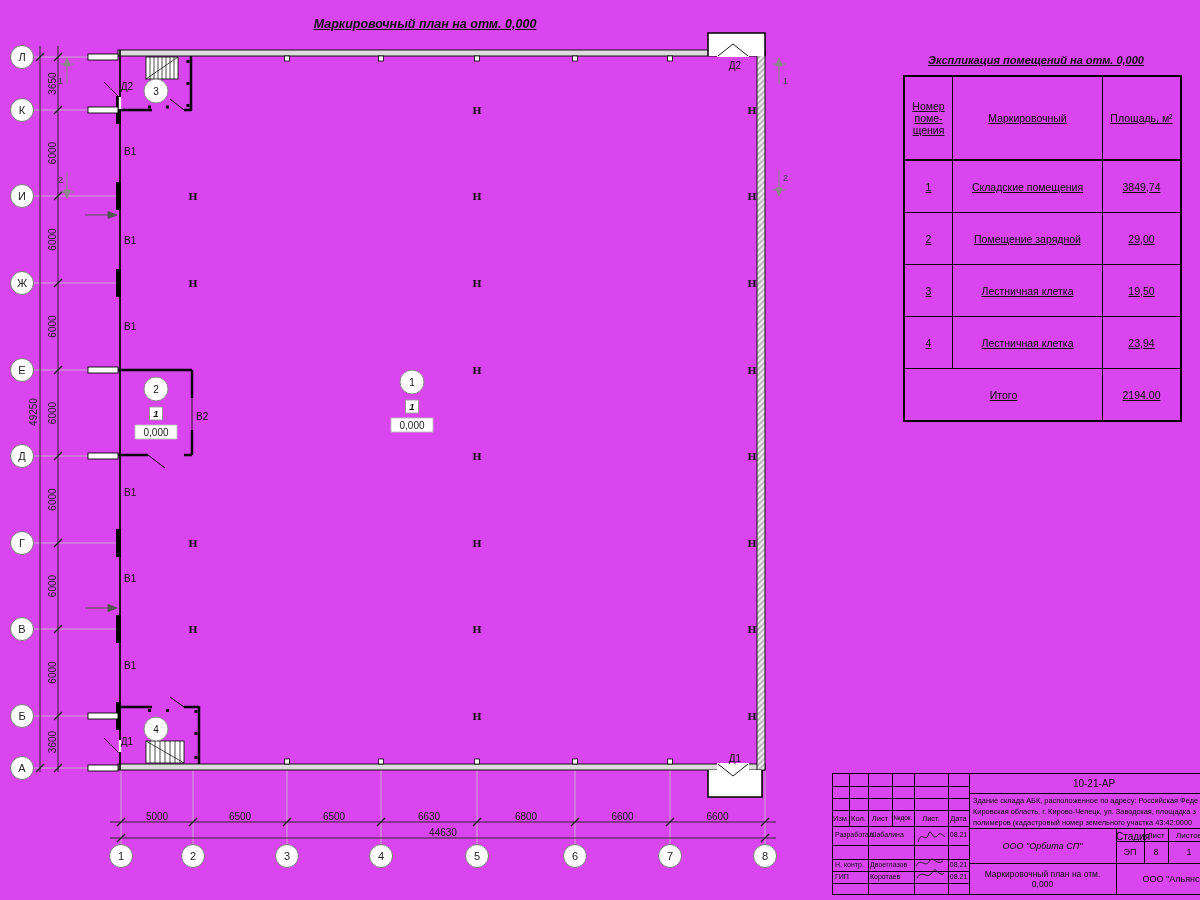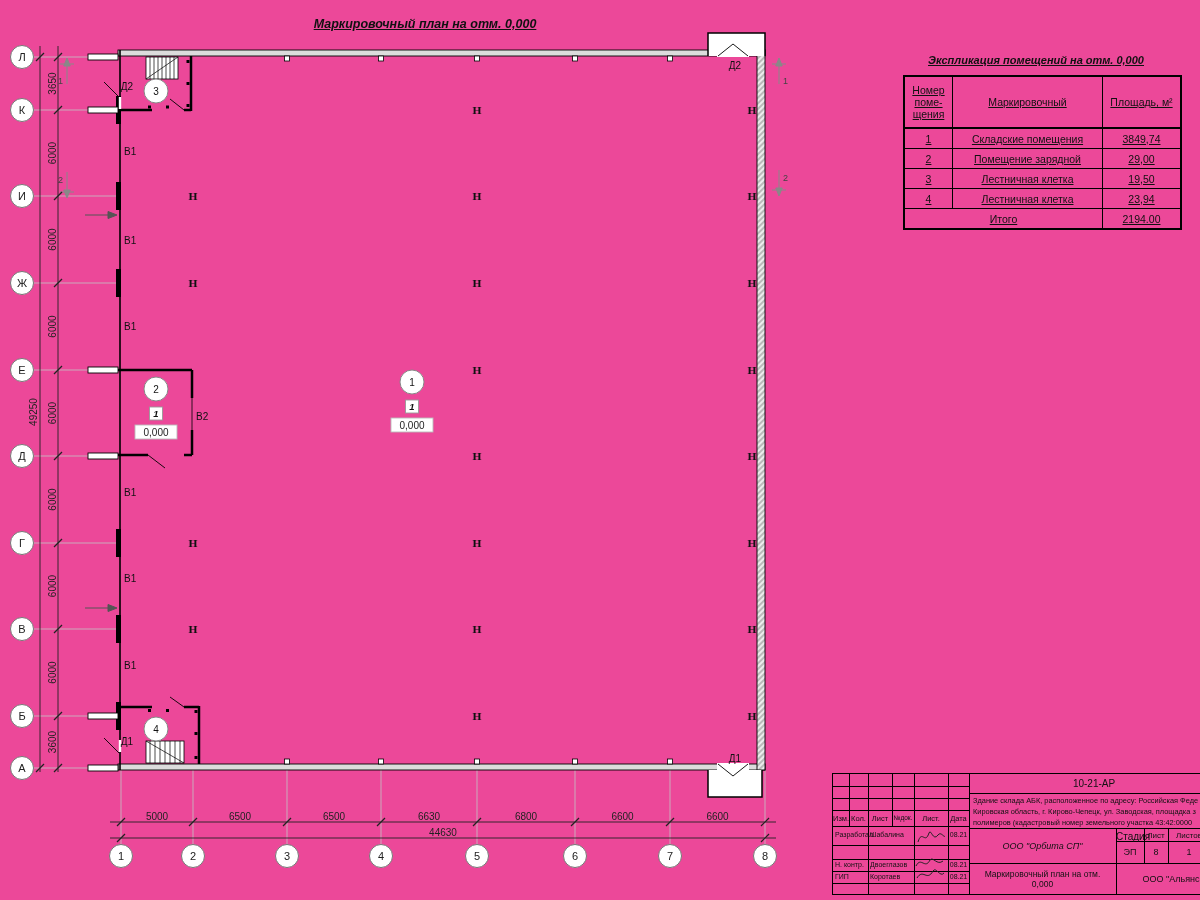--- a/index.html
+++ b/index.html
@@ -1,36 +1,36 @@
 <!DOCTYPE html>
 <html><head>
 <meta charset="utf-8">
 <style>
   html,body{margin:0;padding:0;background:#fff;}
-  .page{position:relative;width:1200px;height:900px;background:#ec4899;overflow:hidden;
+  .page{position:relative;width:1200px;height:900px;background:#d946ef;overflow:hidden;
         font-family:"Liberation Sans",sans-serif;color:#111;}
   .plan-title{position:absolute;left:280px;top:17px;width:290px;text-align:center;
     font-size:12.5px;font-style:italic;font-weight:bold;text-decoration:underline;}
   svg text{font-family:"Liberation Sans",sans-serif;fill:#111;}
   .ct{text-anchor:middle;dominant-baseline:central;}
   .st{text-anchor:start;dominant-baseline:central;}
   .en{text-anchor:end;dominant-baseline:central;}
   .dim{font-size:10px;fill:#222;}
   .axn{font-size:11px;fill:#222;}
   .lbl{font-size:10px;fill:#111;}
   .sec{font-size:9px;fill:#444;}
   .colH{font-size:10px;font-weight:bold;font-family:"DejaVu Serif",serif;}
   .rno{font-size:10px;}
   .flr{font-size:9.5px;font-style:italic;font-weight:bold;}
   
   .schedule{position:absolute;left:903px;top:54px;width:280px;text-decoration:underline;}
   .sched-title{width:266px;text-align:center;font-size:11px;font-style:italic;
     font-weight:bold;text-decoration:underline;margin-bottom:9px;}
   table.sched{border-collapse:collapse;border:2px solid #000;font-size:10.5px;}
-  table.sched th,table.sched td{border:1px solid #000;text-align:center;vertical-align:middle;padding:0 2px;}
+  table.sched th,table.sched td{border:1px solid #000;text-align:center;vertical-align:middle;padding:16px 2px;}
   table.sched th{font-weight:normal;height:50px;border-bottom:2px solid #000;}
   .w1{width:43px;} .w2{width:145px;} .w3{width:73px;}
   table.sched td{height:19px;}
   td.nm{text-align:left;padding-left:8px;}
   td.tl{text-align:right;padding-right:10px;}
   
   .tb{position:absolute;left:832px;top:773px;width:368px;height:120px;
       border:1.5px solid #000;border-right:none;overflow:hidden;font-size:7.5px;}
   .tb .v{position:absolute;width:1px;background:#000;}
   .tb .h{position:absolute;height:1px;background:#000;left:0;}

